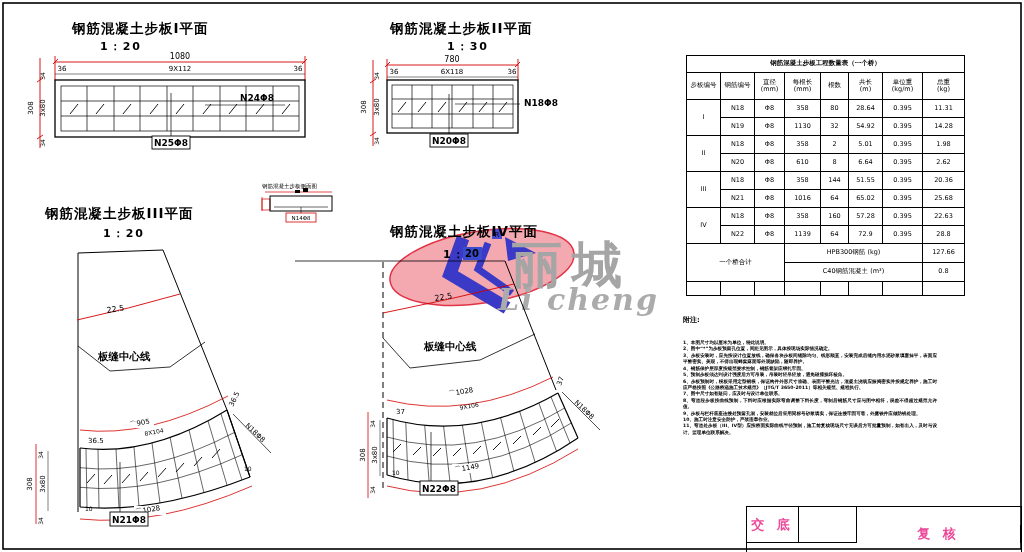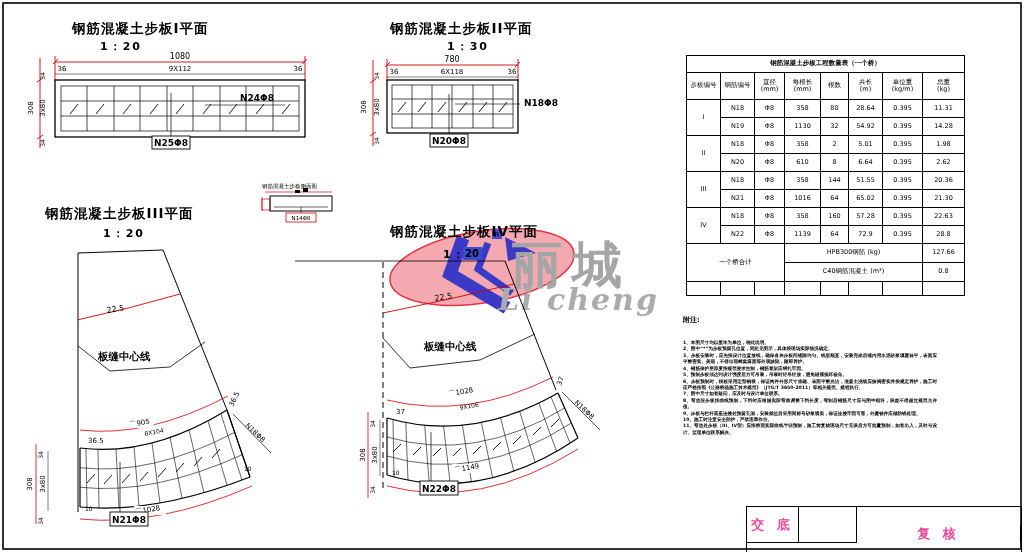--- a/index.html
+++ b/index.html
@@ -449,21 +449,21 @@
             <td class="dr">0.395</td>
       <td class="dr">20.36</td>
     </tr>
     <tr>
       <td class="dr">N21</td>
             <td class="dr">Φ8</td>
       <td class="dr">1016</td>
             <td class="dr">64</td>
       <td class="dr">65.02</td>
             <td class="dr">0.395</td>
-      <td class="dr">21.30</td>
+      <td class="dr">25.68</td>
     </tr>
     <tr>
       <td class="dr" rowspan="2">IV</td>
       <td class="dr">N18</td>
             <td class="dr">Φ8</td>
       <td class="dr">358</td>
             <td class="dr">160</td>
       <td class="dr">57.28</td>
             <td class="dr">0.395</td>
       <td class="dr">22.63</td>

